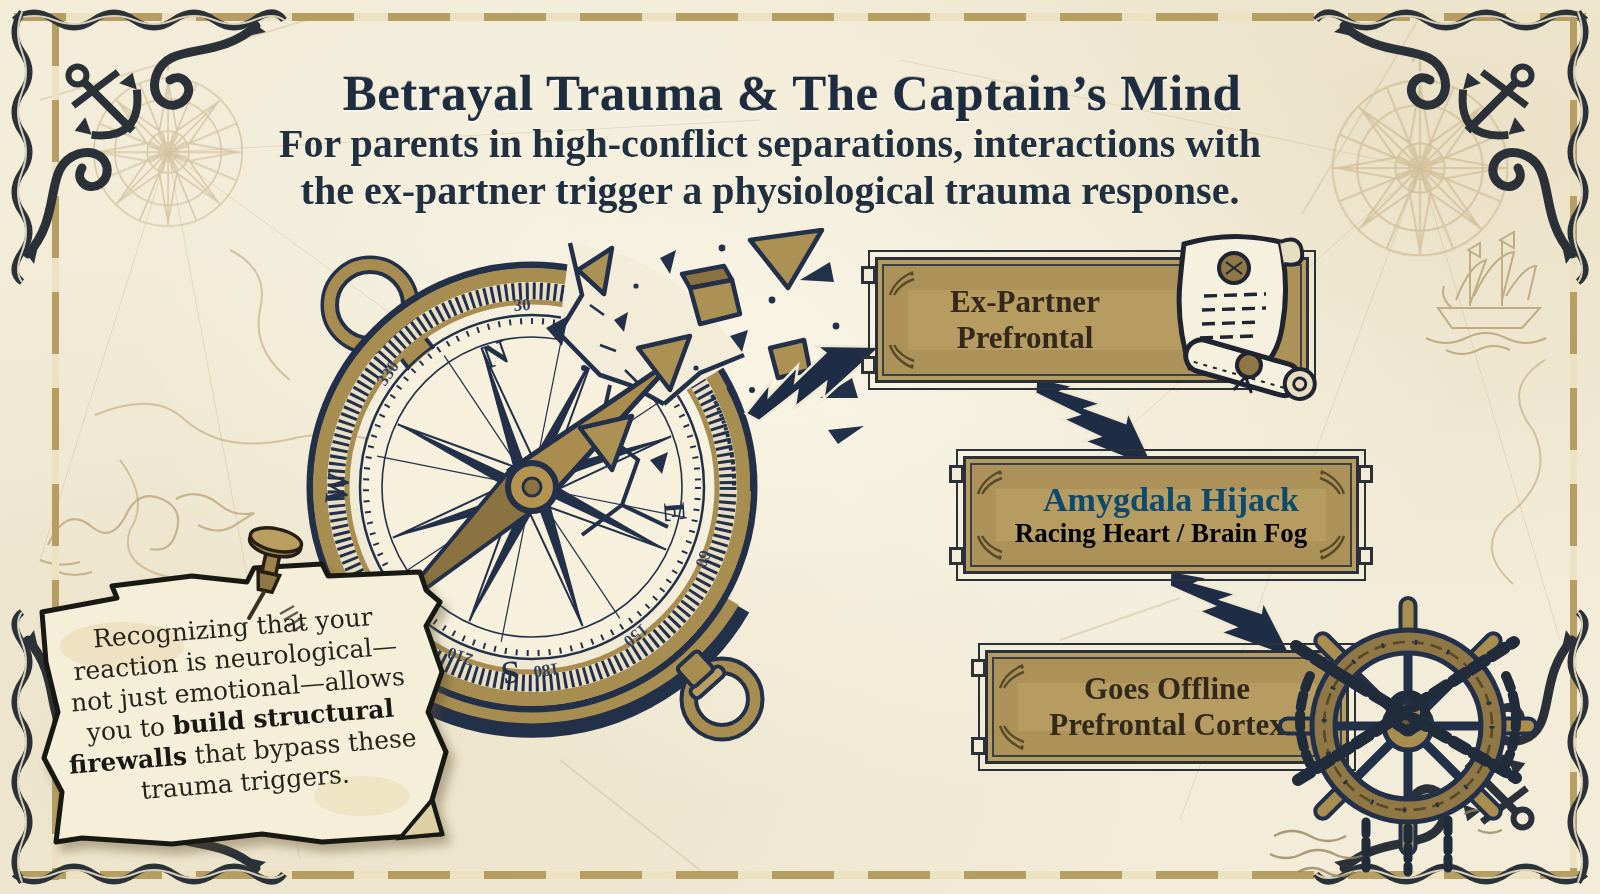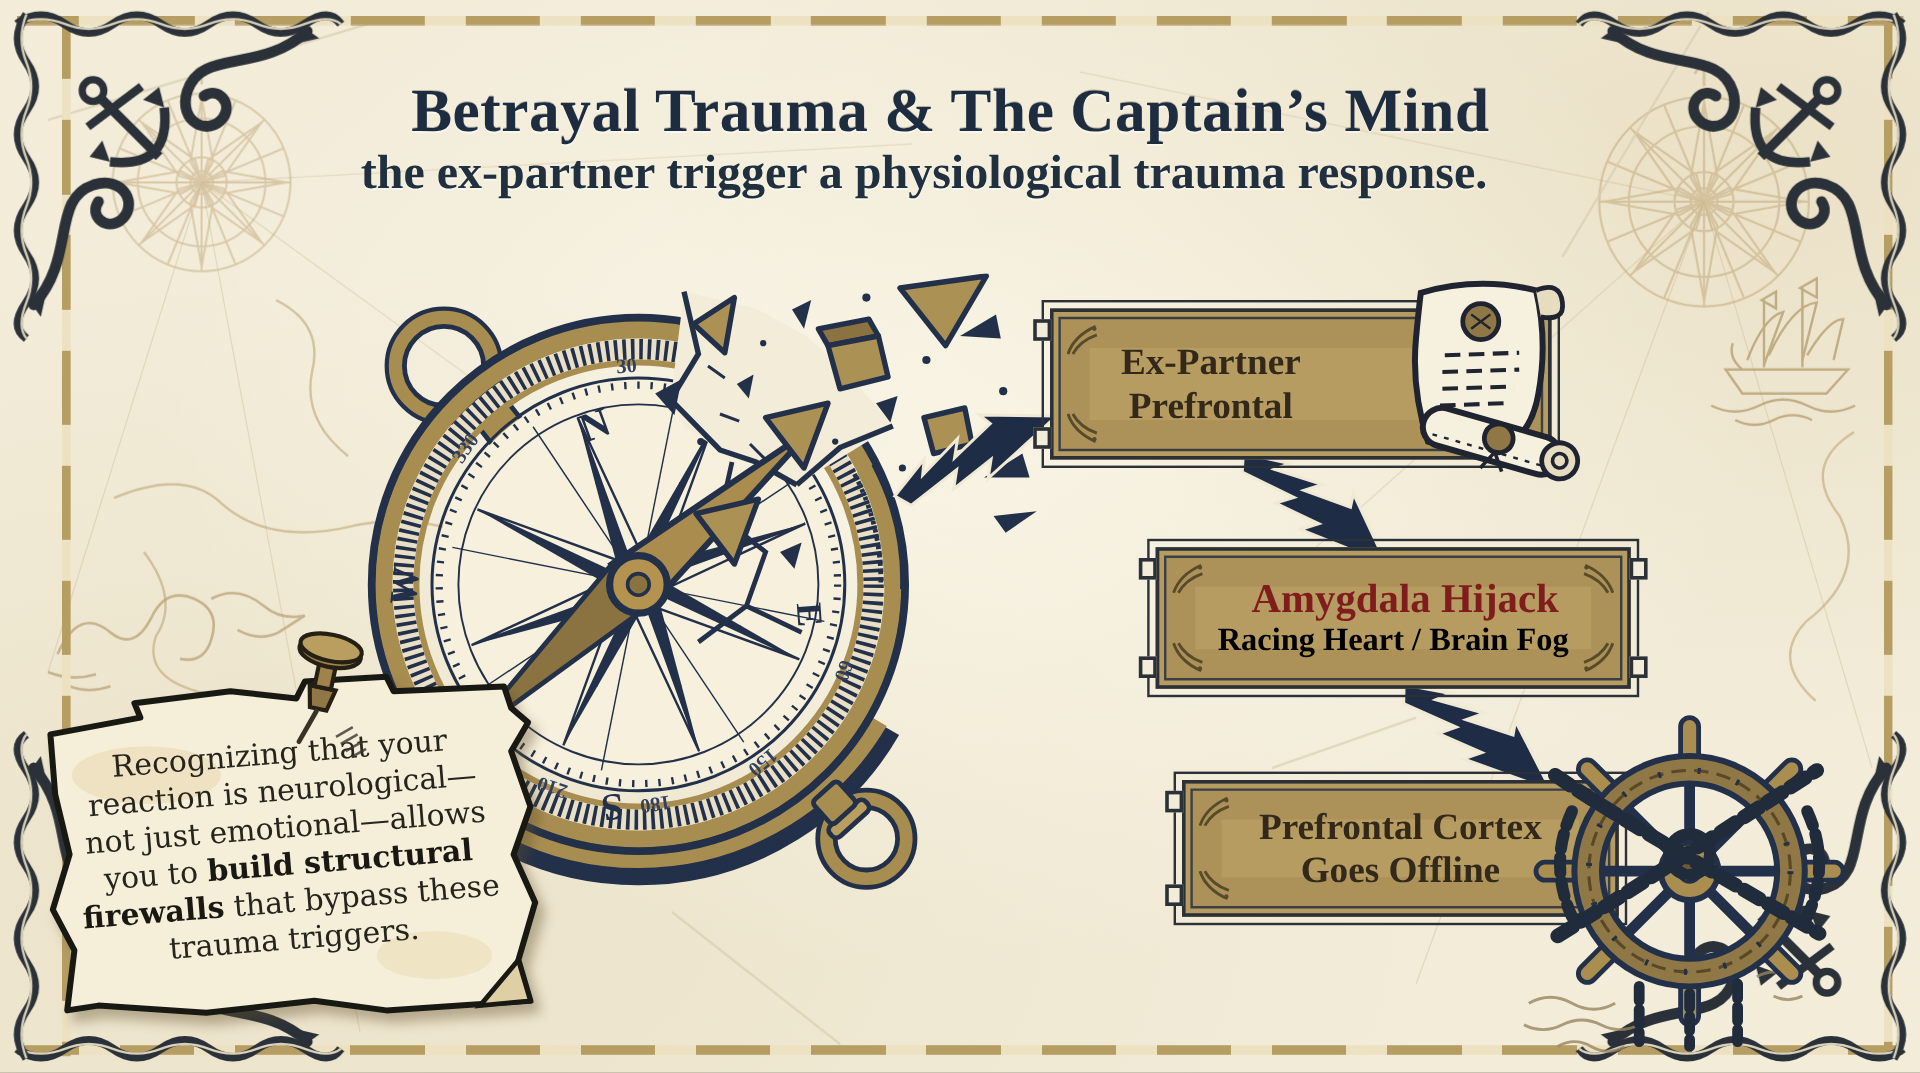--- a/index.html
+++ b/index.html
@@ -48,21 +48,21 @@
     display:flex;flex-direction:column;align-items:center;justify-content:center;
   }
   .panel .tab{position:absolute;width:9px;height:12px;border:3px solid #2b3136;background:#f2ecd9;}
   .tab.tl{left:-17px;top:6px;}   .tab.bl{left:-17px;bottom:6px;}
   .tab.tr{right:-17px;top:6px;}  .tab.br{right:-17px;bottom:6px;}
   .flo{position:absolute;width:30px;height:30px;opacity:.85;}
   .flo.a{left:9px;top:8px;}    .flo.b{left:9px;bottom:8px;transform:scaleY(-1);}
   .flo.c{right:9px;top:8px;transform:scaleX(-1);} .flo.d{right:9px;bottom:8px;transform:scale(-1,-1);}
   .panel .l1{font-size:31px;font-weight:700;color:#33291a;line-height:1.15;}
   #box1 .txt{padding-right:150px;text-align:center;}
-  #box2 .t{font-size:34px;font-weight:700;color:#7f1d1d;line-height:1.1;margin-left:20px;}
+  #box2 .t{font-size:34px;font-weight:700;color:#0c4a6e;line-height:1.1;margin-left:20px;}
   #box2 .s{font-size:27px;font-weight:600;color:#000000;}
 
   
   .noteText{
     position:absolute;left:58px;top:612px;width:362px;z-index:8;
     transform:rotate(-4.6deg);text-align:center;
     font-family:"DejaVu Serif", serif;font-size:25px;color:#26251d;line-height:1.24;
   }
   .noteText b{font-weight:700;color:#191813;}
 </style>
@@ -202,20 +202,21 @@
     </svg>
   <svg class="corner bl" style="left:6px;bottom:4px" viewBox="0 0 290 290">
       <use href="#cornerDeco"></use>
     </svg>
   <svg class="corner br" style="right:6px;bottom:4px" viewBox="0 0 290 290">
       <use href="#cornerDeco"></use>
     </svg>
 
   <h1 class="title">Betrayal Trauma &amp; The Captain’s Mind</h1>
   <div class="subtitle">
+    <div>For parents in high-conflict separations, interactions with</div>
     <div>the ex-partner trigger a physiological trauma response.</div>
   </div>
 
   <svg class="abs" width="545" height="545" viewBox="0 0 545 545" style="left:270px;top:235px;z-index:3">
 
     <path d="M468,371 A238,238 0 0 1 56,371" stroke="#223049" stroke-width="26" fill="none"></path>
     <path d="M462,366 A232,232 0 0 1 62,366" stroke="#a88d51" stroke-width="16" fill="none"></path>
     <path d="M452,360 A224,224 0 0 1 72,360" stroke="#223049" stroke-width="6" fill="none" stroke-dasharray="4 6"></path>
 
     <g>
@@ -349,21 +350,21 @@
         <use href="#bolt"></use>
       </g>
     <g transform="translate(1062,350) rotate(43)">
         <use href="#bolt"></use>
       </g>
     <g transform="translate(1195,542) rotate(41)">
         <use href="#bolt"></use>
       </g>
   </svg>
 
-  <div id="box1" class="panel" style="left:875px;top:257px;width:412px;height:120px;">
+  <div id="box1" class="panel" style="left:875px;top:257px;width:412px;height:120px;padding-left:16px;">
     <svg class="flo a" viewBox="0 0 30 30">
         <use href="#flourish"></use>
       </svg>
     <svg class="flo b" viewBox="0 0 30 30">
         <use href="#flourish"></use>
       </svg>
     <div class="tab tl"></div>
     <div class="tab bl"></div>
     <div class="txt">
       <div class="l1">Ex-Partner</div>
@@ -394,22 +395,22 @@
 
   <div id="box3" class="panel" style="left:985px;top:650px;width:358px;height:108px;">
     <svg class="flo a" viewBox="0 0 30 30">
         <use href="#flourish"></use>
       </svg>
     <svg class="flo b" viewBox="0 0 30 30">
         <use href="#flourish"></use>
       </svg>
     <div class="tab tl"></div>
     <div class="tab bl"></div>
+    <div class="l1">Goes Offline</div>
     <div class="l1">Prefrontal Cortex</div>
-    <div class="l1">Goes Offline</div>
   </div>
 
   <svg class="abs" width="185" height="185" viewBox="0 0 185 185" style="left:1132px;top:224px;z-index:6">
     <path d="M52,20 Q100,6 148,18 Q158,60 150,104 Q146,128 132,142 Q90,154 58,144 Q44,100 48,58 Q50,36 52,20 Z" fill="#f6f1df" stroke="#1f2430" stroke-width="5"></path>
     <path d="M148,18 q20,-8 22,10 q2,16 -18,12" fill="#e6dcc0" stroke="#1f2430" stroke-width="4"></path>
     <circle cx="102" cy="44" r="15" fill="#8f7845" stroke="#1f2430" stroke-width="4"></circle>
     <path d="M94,38 l16,12 M94,50 l16,-12" stroke="#1f2430" stroke-width="2"></path>
     <g stroke="#1f2430" stroke-width="3.4" stroke-dasharray="13 7">
       <line x1="72" y1="72" x2="134" y2="70"></line>
       <line x1="70" y1="86" x2="134" y2="84"></line>

